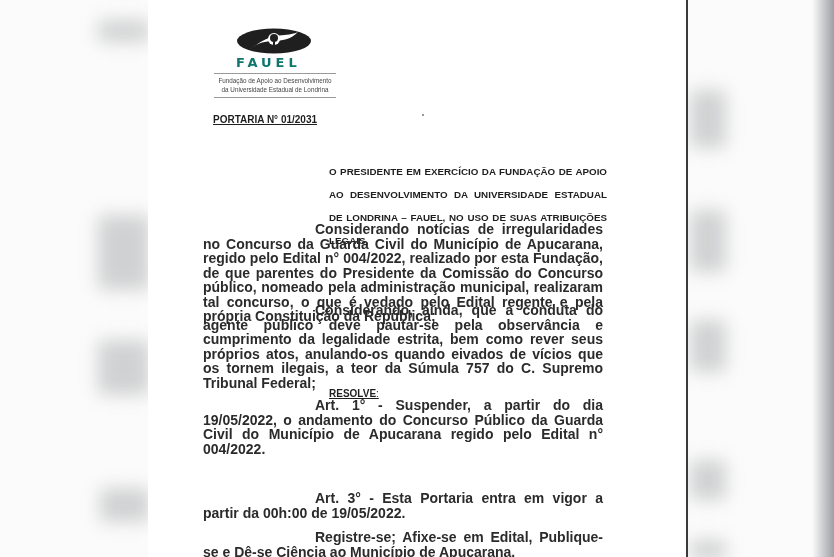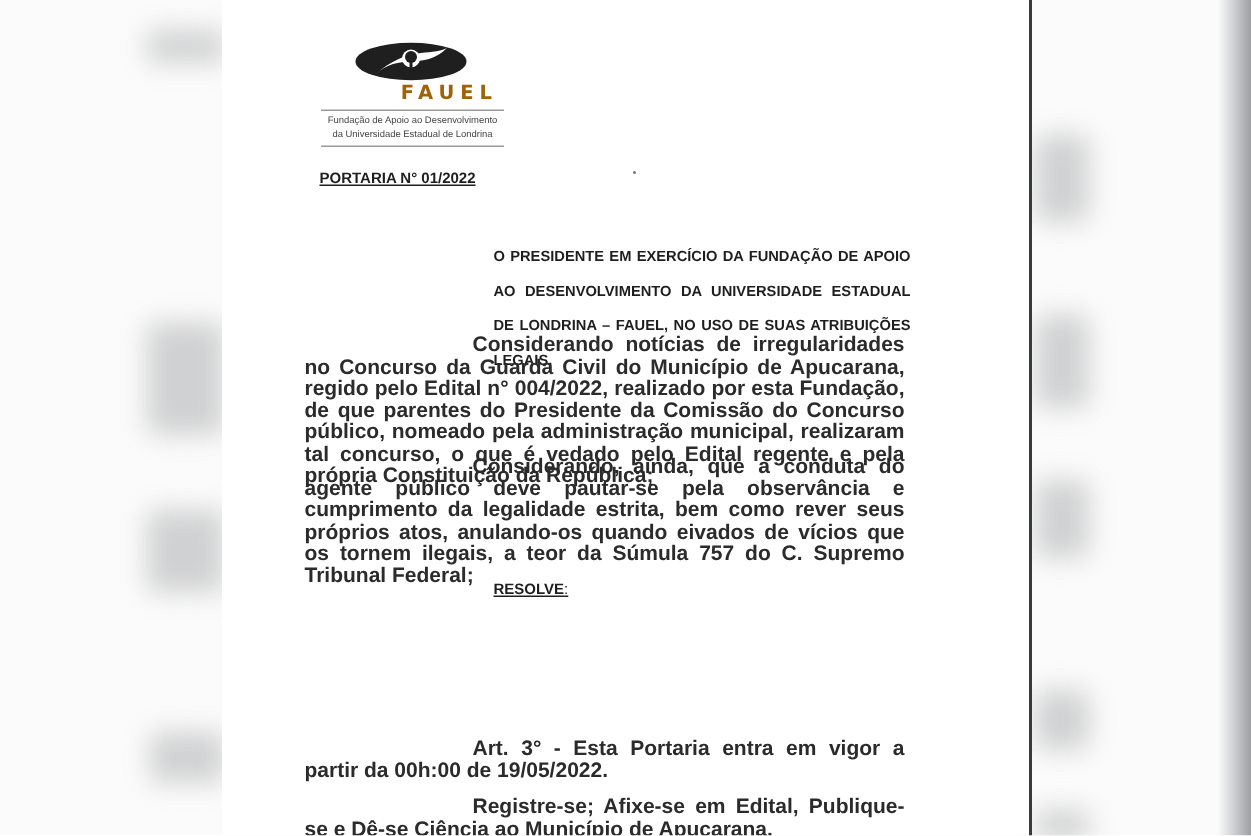--- a/index.html
+++ b/index.html
@@ -16,23 +16,23 @@
       background: linear-gradient(to right, rgba(255,255,255,0), #b9bbbe 70%, #9d9fa2);
     }
     .page {
       position: absolute; left: 148px; top: 0; width: 538px; height: 557px;
       background: #ffffff; overflow: hidden;
     }
     .page-border { position: absolute; left: 686px; top: 0; width: 2px; height: 557px; background: #3a3a3a; }
     .logo { position: absolute; left: 62px; top: 22px; width: 130px; }
     .logo-emblem { position: absolute; left: 26px; top: 6px; width: 76px; height: 26px; }
     .logo-word {
-      position: absolute; left: 26px; top: 33px; width: 80px; text-align: right;
+      position: absolute; left: 26px; top: 33px; width: 80px; text-align: left;
       font-family: "DejaVu Sans", sans-serif; font-weight: bold; font-size: 13px;
-      letter-spacing: 4px; color: #a16207; margin-left: 16px;
+      letter-spacing: 4px; color: #0f766e;
     }
     .logo-rule1 { position: absolute; left: 4px; top: 51px; width: 122px; height: 1px; background: #9a9a9a; }
     .logo-sub {
       position: absolute; left: 4px; top: 54px; width: 122px; text-align: center;
       font-size: 6.3px; line-height: 9px; color: #444;
     }
     .logo-rule2 { position: absolute; left: 4px; top: 75px; width: 122px; height: 1px; background: #9a9a9a; }
 
     .title {
       position: absolute; left: 65px; top: 114px; font-size: 10px; font-weight: bold;
@@ -83,31 +83,32 @@
     </svg>
     <div class="logo-word">FAUEL</div>
     <div class="logo-rule1"></div>
     <div class="logo-sub">
       <div>Fundação de Apoio ao Desenvolvimento</div>
       <div>da Universidade Estadual de Londrina</div>
     </div>
     <div class="logo-rule2"></div>
   </div>
 
-  <div class="title">PORTARIA N° 01/2022</div>
+  <div class="title">PORTARIA N° 01/2031</div>
   <div class="speck"></div>
 
   <div class="preamble">O PRESIDENTE EM EXERCÍCIO DA FUNDAÇÃO DE APOIO AO DESENVOLVIMENTO DA UNIVERSIDADE ESTADUAL DE LONDRINA – FAUEL, NO USO DE SUAS ATRIBUIÇÕES LEGAIS,</div>
 
   <div class="para" style="top:222px;"><span class="indent"></span><span>Considerando notícias de irregularidades no Concurso da Guarda Civil do Município de Apucarana, regido pelo Edital n° 004/2022, realizado por esta Fundação, de que parentes do Presidente da Comissão do Concurso público, nomeado pela administração municipal, realizaram tal concurso, o que é vedado pelo Edital regente e pela própria Constituição da República;</span></div>
 
   <div class="para" style="top:303px;"><span class="indent"></span><span>Considerando, ainda, que a conduta do agente público deve pautar-se pela observância e cumprimento da legalidade estrita, bem como rever seus próprios atos, anulando-os quando eivados de vícios que os tornem ilegais, a teor da Súmula 757 do C. Supremo Tribunal Federal;</span></div>
 
   <div class="resolve"><span>RESOLVE</span><span class="resolve-colon">:</span></div>
 
+  <div class="para" style="top:398px;"><span class="indent"></span><span>Art. 1° - Suspender, a partir do dia 19/05/2022, o andamento do Concurso Público da Guarda Civil do Município de Apucarana regido pelo Edital n° 004/2022.</span></div>
 
 
   <div class="para" style="top:491px;"><span class="indent"></span><span>Art. 3° - Esta Portaria entra em vigor a partir da 00h:00 de 19/05/2022.</span></div>
 
   <div class="para" style="top:530px;"><span class="indent"></span><span>Registre-se; Afixe-se em Edital, Publique-se e Dê-se Ciência ao Município de Apucarana.</span></div>
 </div>
 
 <div class="page-border"></div>
 
 </body></html>

